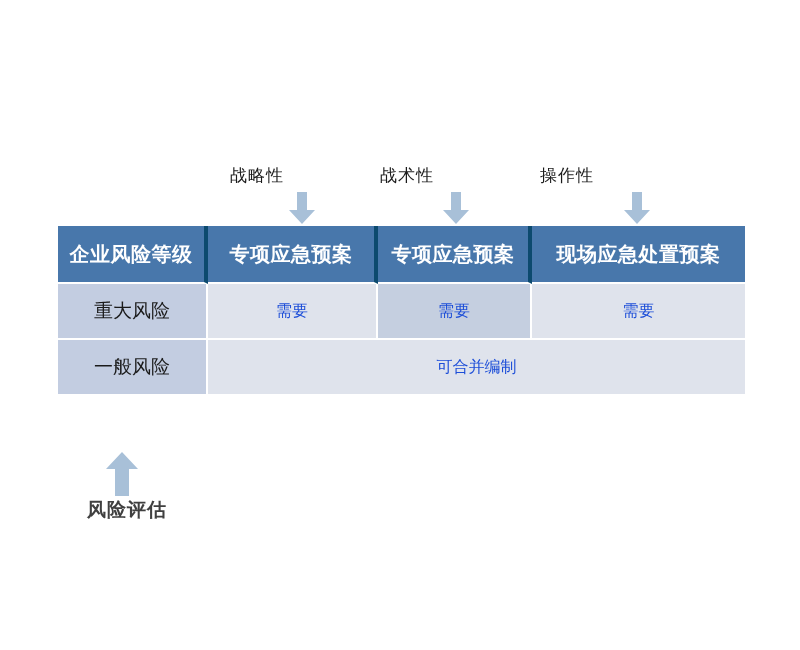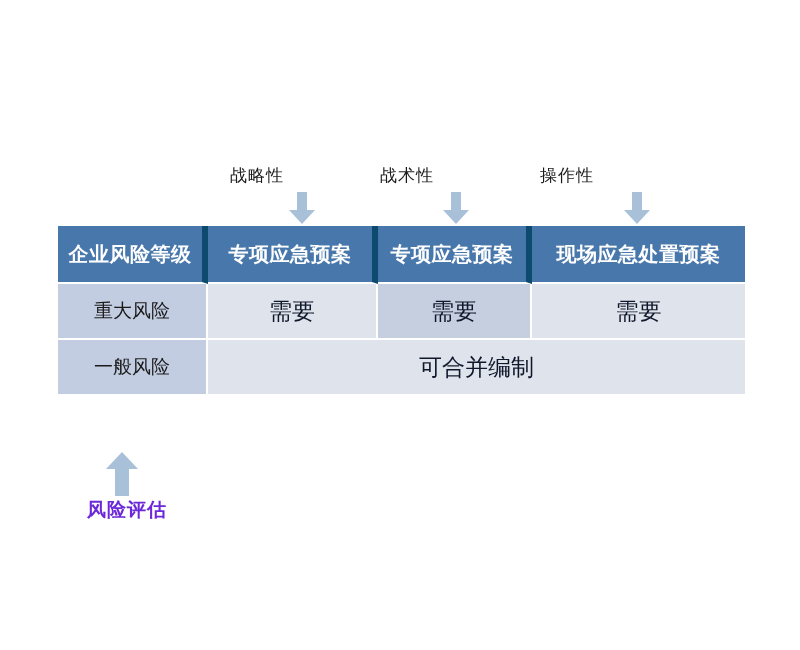--- a/index.html
+++ b/index.html
@@ -55,21 +55,21 @@
 
   
   .red-annotation {
     position: absolute;
     left: 62px;
     top: 497px;
     width: 130px;
     text-align: center;
     font-size: 19px;
     font-weight: bold;
-    color: #6d28d9;
+    color: #404040;
     font-family: Liberation Serif, serif;
     letter-spacing: 1px;
     white-space: nowrap;
   }
 
   
   #risk-table {
     position: absolute;
     left: 58px;
     top: 226px;
@@ -86,31 +86,31 @@
     border: none;
   }
   
   #risk-table thead th {
     height: 56px;
     background: #4877ab;
     color: #ffffff;
     font-size: 20px;
     font-weight: bold;
     letter-spacing: 0.5px;
-    border-right: 6px solid #0c4a6e;
+    border-right: 4px solid #0c4a6e;
     border-bottom: 2px solid #ffffff;
     white-space: nowrap;
   }
   #risk-table thead th:last-child { border-right: none; }
 
   
   #risk-table tbody td {
     height: 54px;
-    font-size: 23px;
-    color: #0f172a;
+    font-size: 16px;
+    color: #1d4ed8;
     background: #dfe3ec;
     border-right: 2px solid #ffffff;
     border-bottom: 2px solid #ffffff;
     white-space: nowrap;
   }
   #risk-table tbody tr:last-child td { border-bottom: none; }
   #risk-table tbody td:last-child { border-right: none; }
 
   
   #risk-table tbody td.rowhead {

